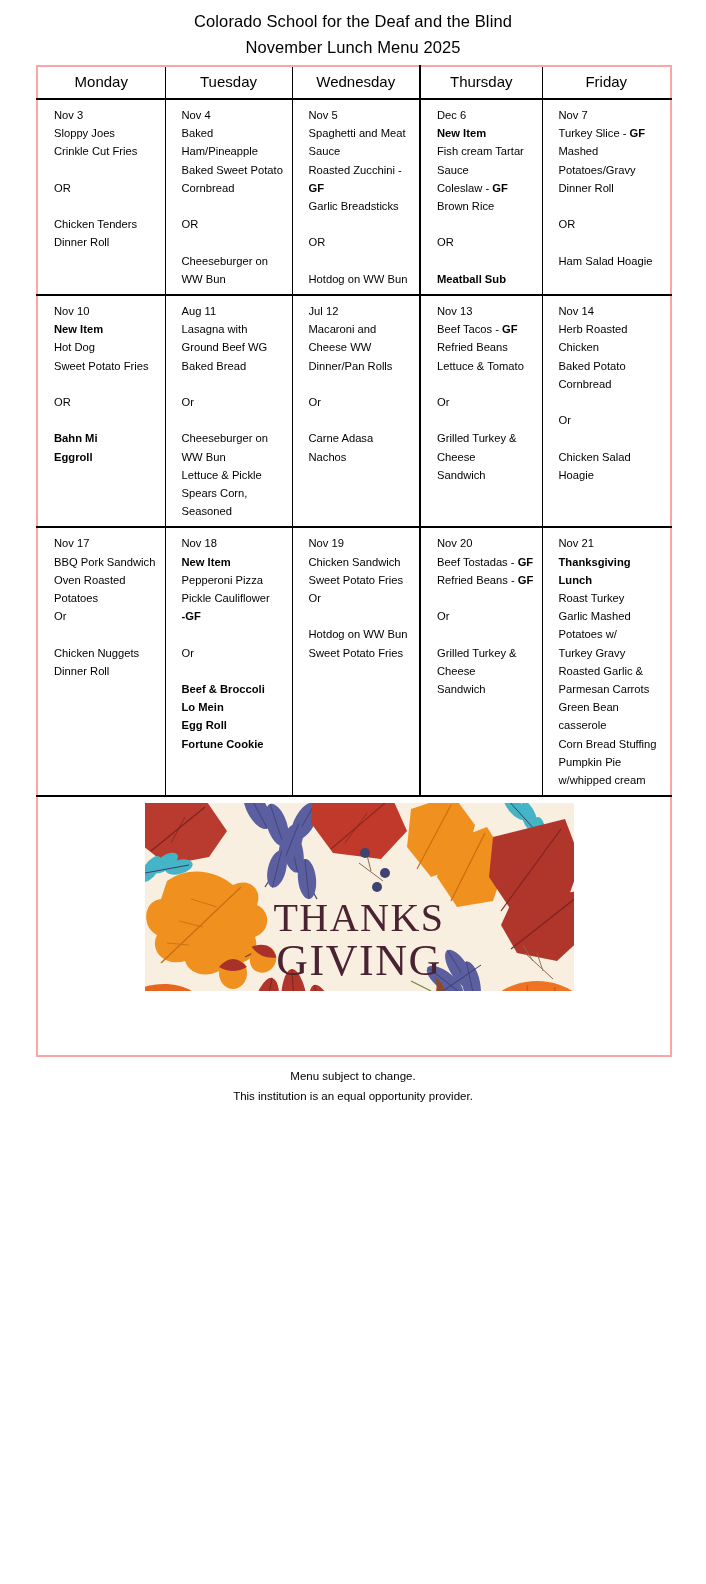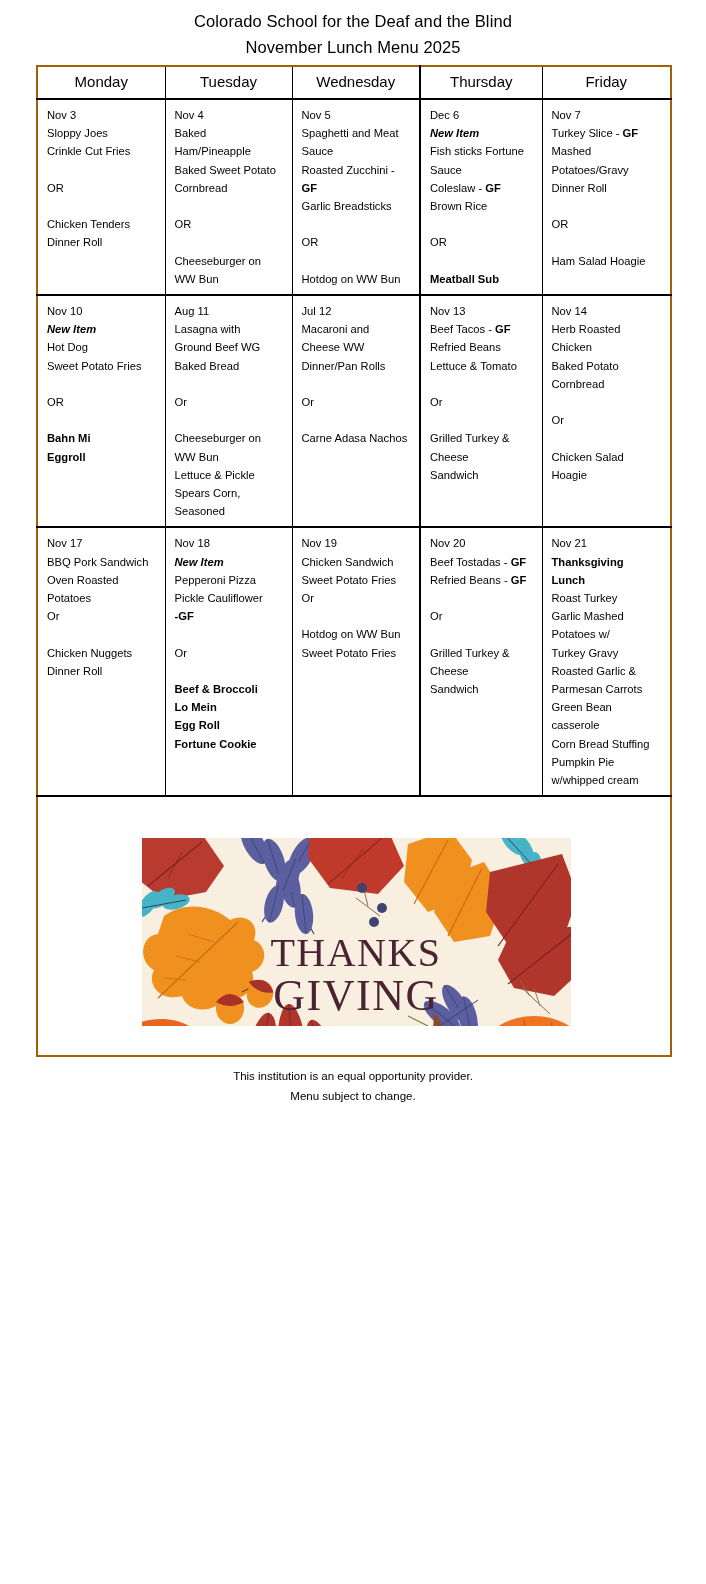--- a/index.html
+++ b/index.html
@@ -37,62 +37,62 @@
 
   
   .menu-table-wrap {
     margin: 5px auto 0 auto;
     width: 634px;
   }
   table.menu {
     border-collapse: collapse;
     table-layout: fixed;
     width: 634px;
-    border: 2px solid #a16207;
+    border: 2px solid #fca5a5;
   }
   table.menu col.c-mon { width: 128px; }
   table.menu col.c-tue { width: 127px; }
   table.menu col.c-wed { width: 128px; }
   table.menu col.c-thu { width: 122px; }
   table.menu col.c-fri { width: 129px; }
 
   table.menu th {
     border: 1px solid #000;
     border-bottom: 2px solid #000;
     font-weight: normal;
     font-size: 15px;
     line-height: 20px;
     text-align: center;
     padding: 5px 2px 6px 2px;
     vertical-align: middle;
   }
   table.menu td {
     border: 1px solid #000;
     vertical-align: top;
-    padding: 6px 5px 6px 9px;
+    padding: 6px 5px 6px 16px;
     font-size: 11.2px;
     line-height: 18.2px;
   }
   table.menu tr.week-row > td {
     border-bottom: 2px solid #000;
   }
   
   table.menu th:nth-child(3),
   table.menu td:nth-child(3) {
     border-right: 2px solid #000;
   }
 
   .day-cell .line {
     white-space: normal;
   }
   .day-cell .line.blank {
     height: 18.2px;
   }
   .line.bold { font-weight: bold; }
-  .line.italic-bold { font-weight: bold; font-style: italic; }
+  .line.italic-bold { font-weight: bold; }
 
   .gf {
     font-weight: bold;
   }
 
   
   td.image-cell {
     padding: 0;
     border: 1px solid #000;
     border-top: 2px solid #000;
@@ -106,21 +106,20 @@
     justify-content: center;
     background: #ffffff;
     overflow: hidden;
   }
   .art {
     width: 429px;
     height: 188px;
     position: relative;
     overflow: hidden;
     background: #f8efe0;
-    margin-top: 35px;
   }
   .art svg { display: block; }
 
   
   .footer {
     margin-top: 9px;
     text-align: center;
   }
   .footer-line {
     font-size: 11.5px;
@@ -187,21 +186,21 @@
               <div class="line bold">GF</div>
               <div class="line">Garlic Breadsticks</div>
               <div class="line blank">&nbsp;</div>
               <div class="line">OR</div>
               <div class="line blank">&nbsp;</div>
               <div class="line">Hotdog on WW Bun</div>
             </td>
             <td class="day-cell">
               <div class="line">Dec 6</div>
               <div class="line italic-bold">New Item</div>
-              <div class="line">Fish sticks Fortune</div>
+              <div class="line">Fish cream Tartar</div>
               <div class="line">Sauce</div>
               <div class="line"><span>Coleslaw - </span><span class="gf">GF</span></div>
               <div class="line">Brown Rice</div>
               <div class="line blank">&nbsp;</div>
               <div class="line">OR</div>
               <div class="line blank">&nbsp;</div>
               <div class="line bold">Meatball Sub</div>
             </td>
             <td class="day-cell">
               <div class="line">Nov 7</div>
@@ -478,17 +477,17 @@
                   </svg>
                 </div>
               </div>
             </td>
           </tr>
         </tbody>
     </table>
   </div>
 
   <div class="footer">
+    <div class="footer-line">Menu subject to change.</div>
     <div class="footer-line">This institution is an equal opportunity provider.</div>
-    <div class="footer-line">Menu subject to change.</div>
   </div>
 
 </div>
 
 </body></html>

